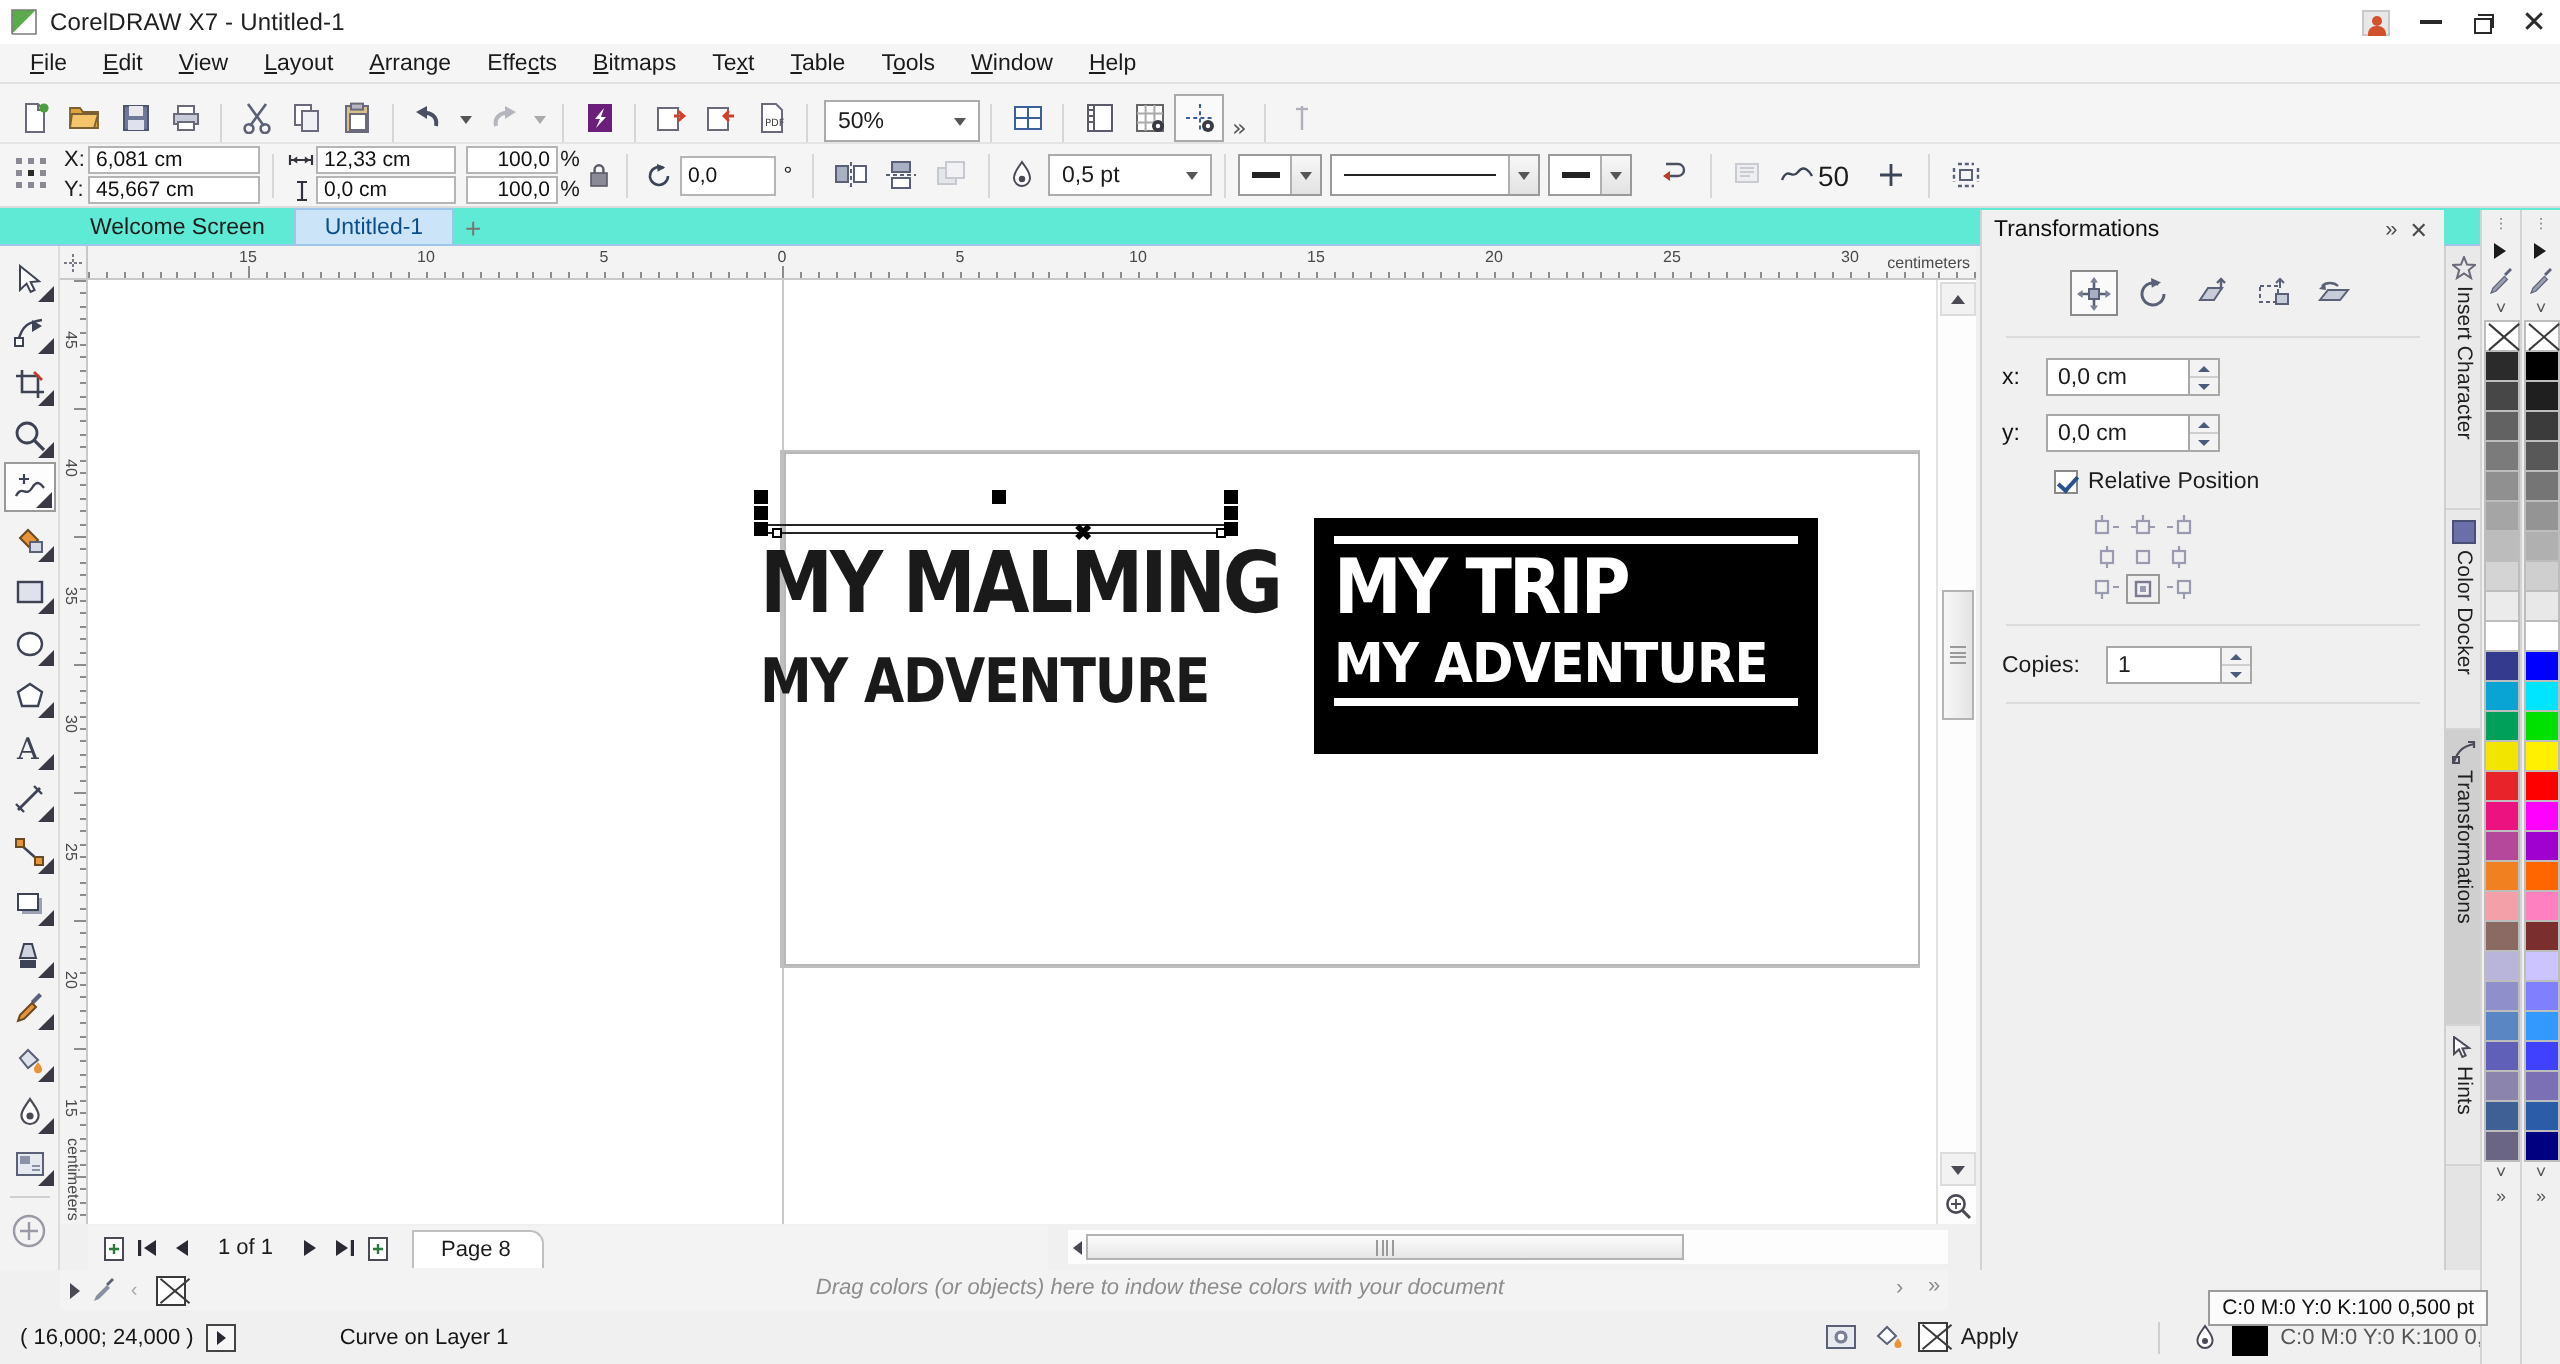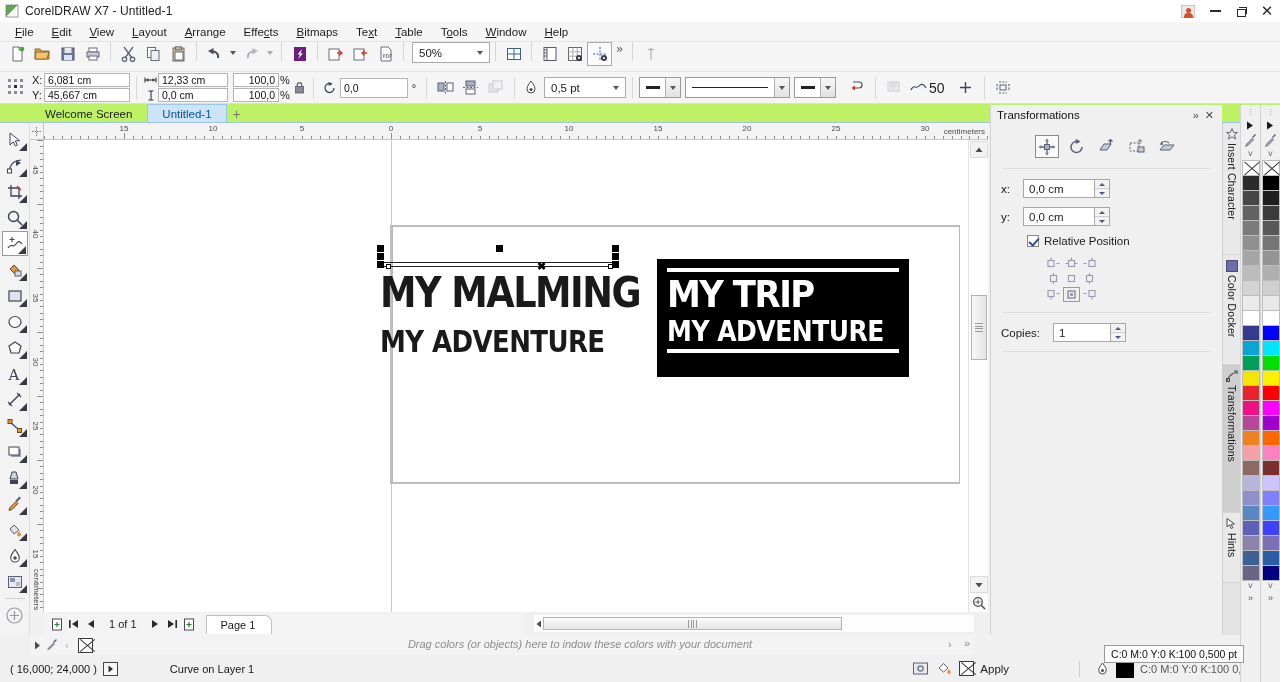--- a/index.html
+++ b/index.html
@@ -46,21 +46,21 @@
     border-bottom:1px solid #e2e2e2;
   }
   .menu-item {
     padding:2px 9px; font-size:11.5px; color:#1b1b1b; cursor:default; line-height:14px;
   }
   .menu-item u { text-decoration:underline; }
 
   
   .toolbar {
     position:absolute; left:0; top:42px; width:1280px; height:30px;
-    background:#f5f5f5; display:flex; align-items:flex-start; padding-left:5px;
+    background:#f5f5f5; display:flex; align-items:flex-end; padding-left:5px;
     border-bottom:1px solid #e4e4e4;
   }
   .tbi { width:25px; height:24px; display:flex; align-items:center; justify-content:center; position:relative; }
   .tbsep { width:1px; height:19px; background:#d6d6d6; margin:0 5px; }
   .drop-caret { width:12px; height:22px; display:flex; align-items:center; justify-content:center; }
   .caret { width:0;height:0;border-left:3.5px solid transparent;border-right:3.5px solid transparent;border-top:4px solid #555; }
   .zoombox {
     width:78px; height:21px; background:#fff; border:1px solid #ababab;
     display:flex; align-items:center; padding-left:6px; font-size:11.5px; position:relative; margin-left:3px;
   }
@@ -98,21 +98,21 @@
   .linebox .ddbtn {
     width:15px; height:19px; background:linear-gradient(#f7f7f7,#e2e2e2);
     border-left:1px solid #b0b0b0; display:flex; align-items:center; justify-content:center;
   }
   .dashline { height:3px; background:#222; width:14px;}
   .solidline { height:1px; background:#222; width:100%; }
 
   
   .tabbar {
     position:absolute; left:0; top:104px; width:1280px; height:19px;
-    background:#bef264; display:flex; align-items:flex-end; padding-left:30px;
+    background:#5eead4; display:flex; align-items:flex-end; padding-left:30px;
     border-bottom:1px solid #9fc5e8;
   }
   .doctab {
     height:18px; padding:0 14px; display:flex; align-items:center; font-size:11.5px;
     color:#1b1b1b; border:1px solid transparent; border-bottom:none;
   }
   .doctab.active { background:#ccE4f7; border-color:#9fc5e8; color:#0b4f8a; }
   .tabplus { width:20px; height:17px; display:flex; align-items:center; justify-content:center; color:#777; font-size:14px;}
 
   
@@ -584,21 +584,21 @@
         </svg>
     </div>
     <div class="pvsep"></div>
     <div class="rotbox">
       <span class="picon" style="width:20px">
         <svg width="14" height="14" viewBox="0 0 14 14">
             <path d="M11 7a4.5 4.5 0 11-2.2-3.9" fill="none" stroke="#3c4556" stroke-width="1.3"></path>
             <polygon points="5.5,1 9.6,2.8 5.8,4.9" fill="#3c4556"></polygon>
           </svg>
       </span>
-      <span class="pfield" style="width:68px;height:20px">0,0</span>
+      <span class="pfield" style="width:48px;height:20px">0,0</span>
       <span class="pct">°</span>
     </div>
     <div class="pvsep"></div>
     <div class="tbi">
       <svg width="17" height="15" viewBox="0 0 17 15">
           <rect x="1" y="3" width="6" height="8" fill="#aab0c4" stroke="#5a6076"></rect>
           <rect x="10" y="3" width="6" height="8" fill="#fff" stroke="#5a6076"></rect>
           <path d="M8.5 1v13" stroke="#5a6076" stroke-dasharray="2 1.5"></path>
         </svg>
     </div>
@@ -1132,21 +1132,21 @@
           <rect x="8.4" y="1" width="1.6" height="8" fill="#2a2a34"></rect>
         </svg>
     </div>
     <div class="pn-btn">
       <svg width="12" height="13" viewBox="0 0 12 13">
           <rect x="1.5" y="1" width="9" height="11" fill="#fff" stroke="#4a4a54"></rect>
           <path d="M6 4v5M3.5 6.5h5" stroke="#2a7a3a" stroke-width="1.2"></path>
         </svg>
     </div>
     <div class="pagetab">
-        <span>Page 1</span>
+        <span>Page 8</span>
       </div>
   </div>
 
   <div class="hscroll">
     <div style="position:absolute;left:0;top:2px;width:9px;height:13px;display:flex;align-items:center;justify-content:center">
       <svg width="6" height="8" viewBox="0 0 6 8">
           <polygon points="5,0.5 5,7.5 0.5,4" fill="#4a4a54"></polygon>
         </svg>
     </div>
     <div class="hthumb">

